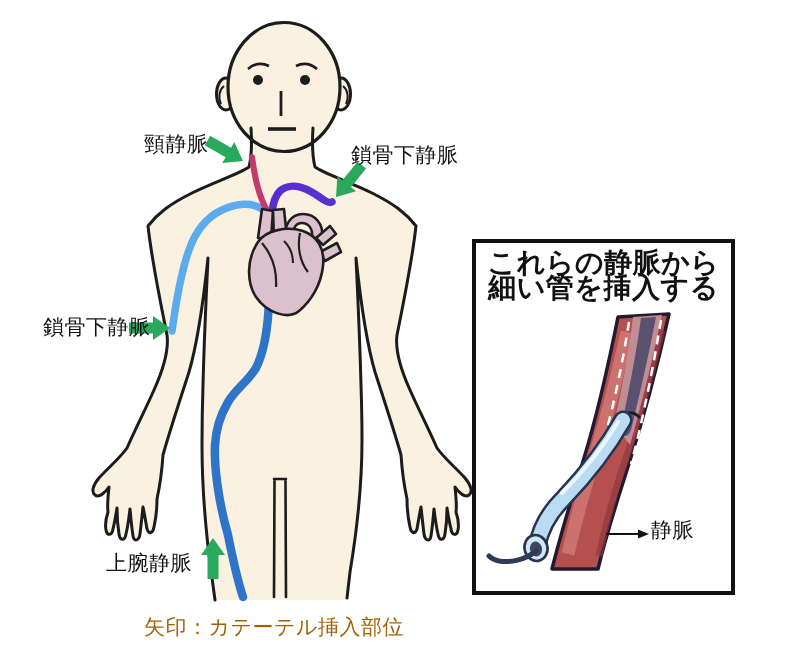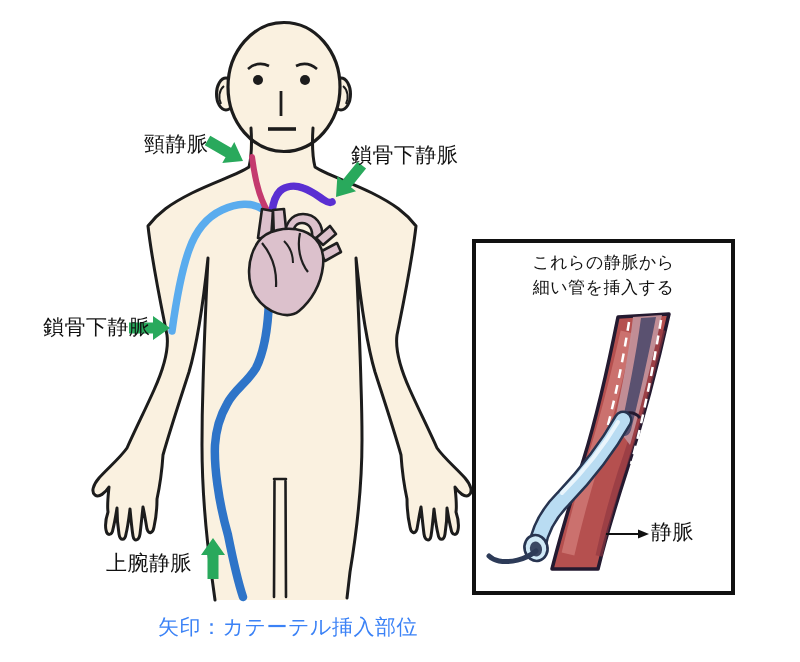--- a/index.html
+++ b/index.html
@@ -10,27 +10,27 @@
   .stage svg{position:absolute;left:0;top:0;}
   .lbl{
     position:absolute;font-size:21px;line-height:1.15;color:#111;
     font-weight:500;letter-spacing:.5px;white-space:nowrap;
     font-family:"Liberation Sans",sans-serif;
   }
   .lbl-jugular{left:144px;top:132px;}
   .lbl-subclavian{left:351px;top:143px;}
   .lbl-brachial{left:43px;top:315px;}
   .lbl-femoral{left:106px;top:551px;}
-  .lbl-caption{left:158px;top:615px;color:#3b82f6;font-weight:500;text-align:center;}
+  .lbl-caption{left:144px;top:615px;color:#a16207;font-weight:500;text-align:center;}
   .inset-title{
     position:absolute;left:474px;top:250px;width:259px;text-align:center;
-    font-size:17px;line-height:25px;color:#111;font-weight:400;letter-spacing:.5px;
+    font-size:28px;line-height:25px;color:#111;font-weight:700;letter-spacing:.5px;
   }
   .inset-title span{display:block;}
-  .lbl-vein{left:651px;top:520px;}
+  .lbl-vein{left:651px;top:520px;font-family:Liberation Mono, monospace;}
 </style>
 </head>
 <body>
 
 <div class="stage">
 
   <svg width="800" height="662" viewBox="0 0 800 662">
 
     <path fill="#faf1e0" d="
       M 250,130 L 314,130 L 315,167

